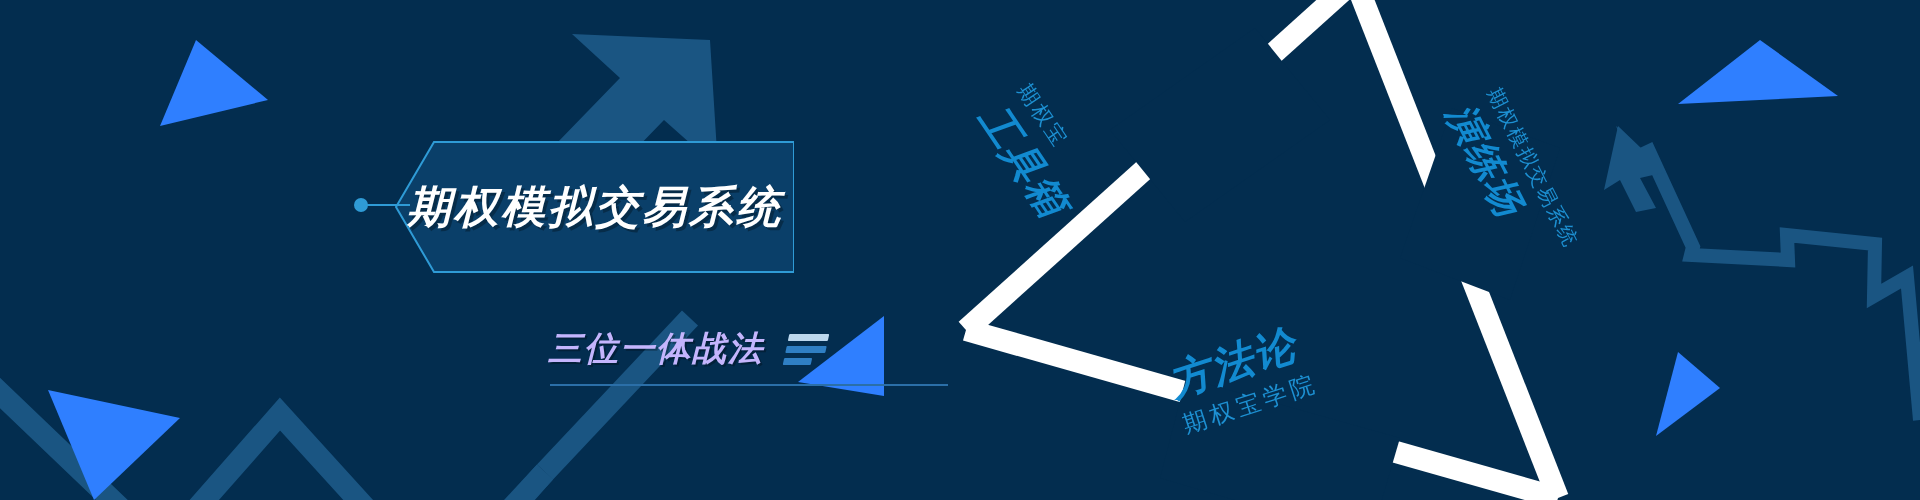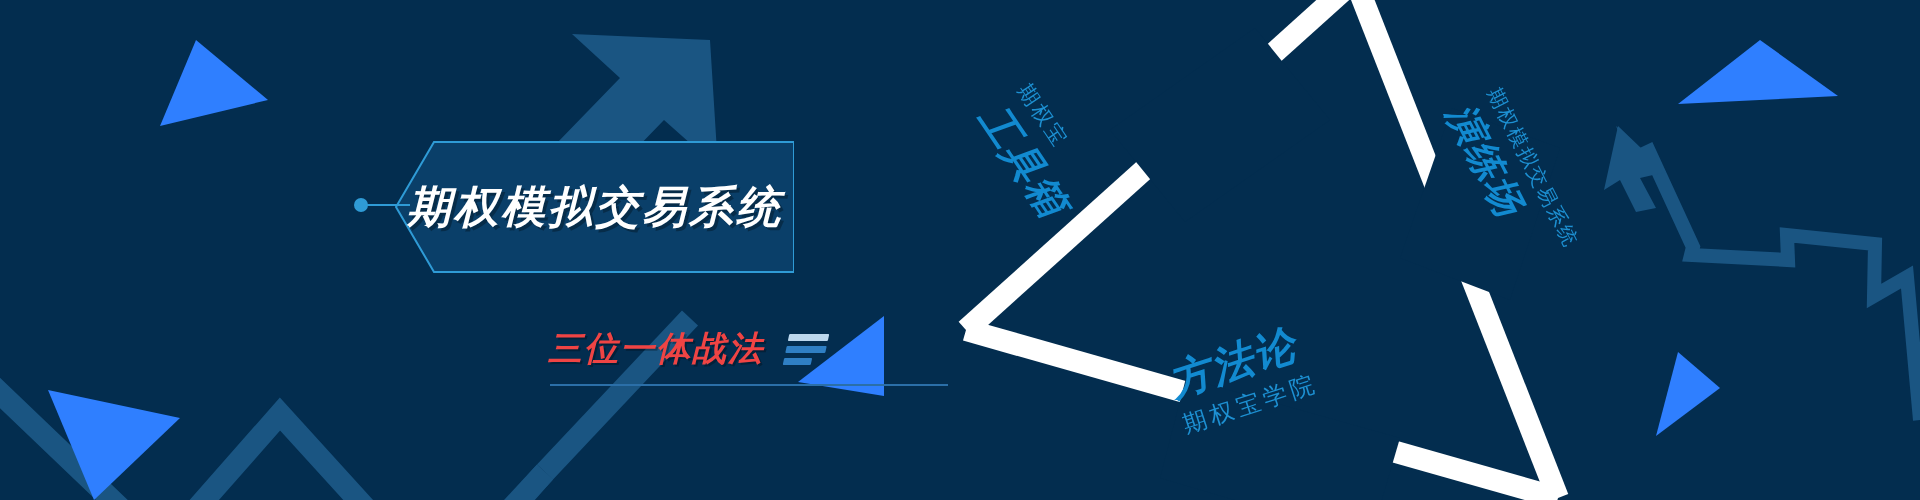--- a/index.html
+++ b/index.html
@@ -55,21 +55,21 @@
   .subtitle-row {
     position: absolute;
     left: 548px;
     top: 322px;
     width: 420px;
     height: 54px;
     display: flex;
     align-items: center;
   }
   .subtitle-text {
-    color: #ef4444;
+    color: #c4b5fd;
     font-size: 34px;
     font-weight: bold;
     font-style: italic;
     letter-spacing: 2px;
     text-shadow: 2px 2px 0 rgba(0,0,0,0.28);
     white-space: nowrap;
   }
   .bars-icon {
     margin-left: 22px;
     display: flex;

